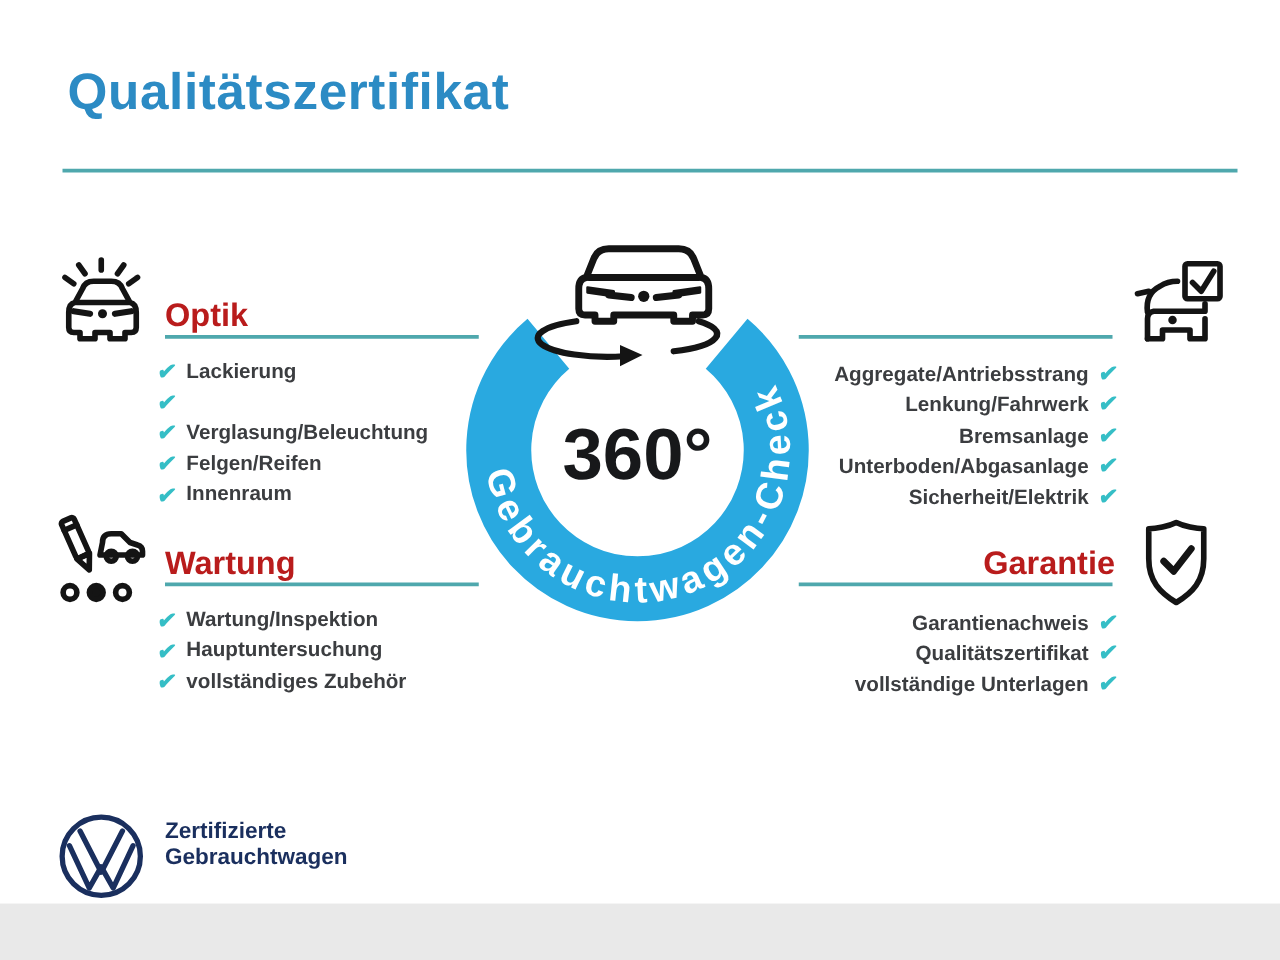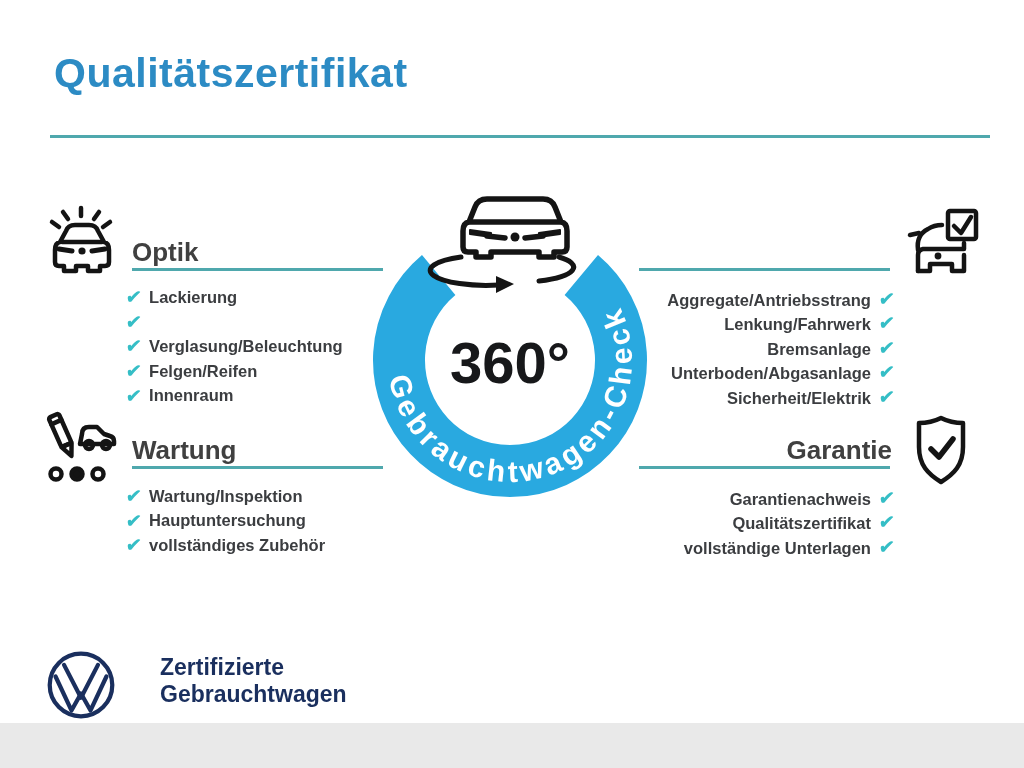--- a/index.html
+++ b/index.html
@@ -4,29 +4,29 @@
 <style>
   html,body{margin:0;padding:0;background:#e9e9e9;}
   #canvas{
     position:relative;width:1024px;height:723px;background:#ffffff;
     font-family:"Liberation Sans",sans-serif;overflow:hidden;margin:0 auto;
   }
   .abs{position:absolute;}
   #page-title{left:54px;top:50px;font-size:41px;font-weight:800;color:#2C8BC4;letter-spacing:.5px;}
   .rule{position:absolute;height:3px;background:#4FA8AD;}
   #title-rule{left:50px;top:135px;width:940px;}
-  .section-heading{position:absolute;font-size:26px;font-weight:700;color:#404040;}
+  .section-heading{position:absolute;font-size:26px;font-weight:700;color:#b91c1c;}
   .heading-right{text-align:right;width:260px;}
   ul.items{position:absolute;list-style:none;margin:0;padding:0;}
   li.item{height:24.6px;display:flex;align-items:center;gap:8px;
           font-size:16.5px;font-weight:600;color:#3b3d40;white-space:nowrap;}
   li.item.right{justify-content:flex-end;align-items:flex-end;}
   .chk{color:#35BEC6;font-size:18px;font-weight:700;display:inline-block;transform:skewX(-8deg);}
   .icon-box{position:absolute;}
-  #footer-text{left:132px;top:654px;font-size:23px;font-weight:700;color:#1a2f5e;line-height:1.18;margin-left:28px;}
+  #footer-text{left:132px;top:654px;font-size:18px;font-weight:700;color:#1a2f5e;line-height:1.18;}
   svg{display:block;overflow:visible;}
   .ringtext{fill:#ffffff;font-family:"Liberation Sans",sans-serif;font-size:30px;font-weight:700;letter-spacing:4px;}
   .degree{fill:#17181a;font-family:"Liberation Sans",sans-serif;font-size:58px;font-weight:800;}
 </style>
 </head>
 <body>
 
 <div id="canvas">
 
   <div class="abs" id="page-title">Qualitätszertifikat</div>

